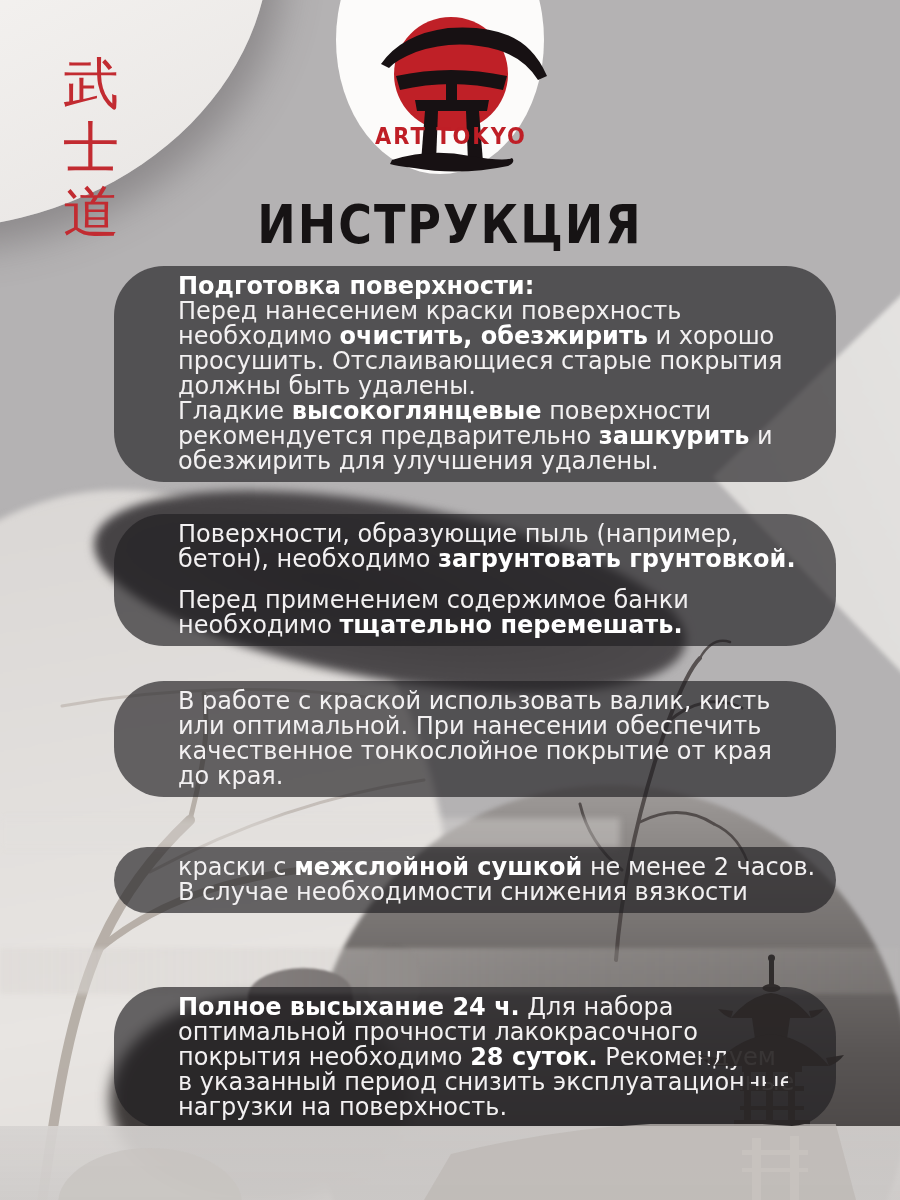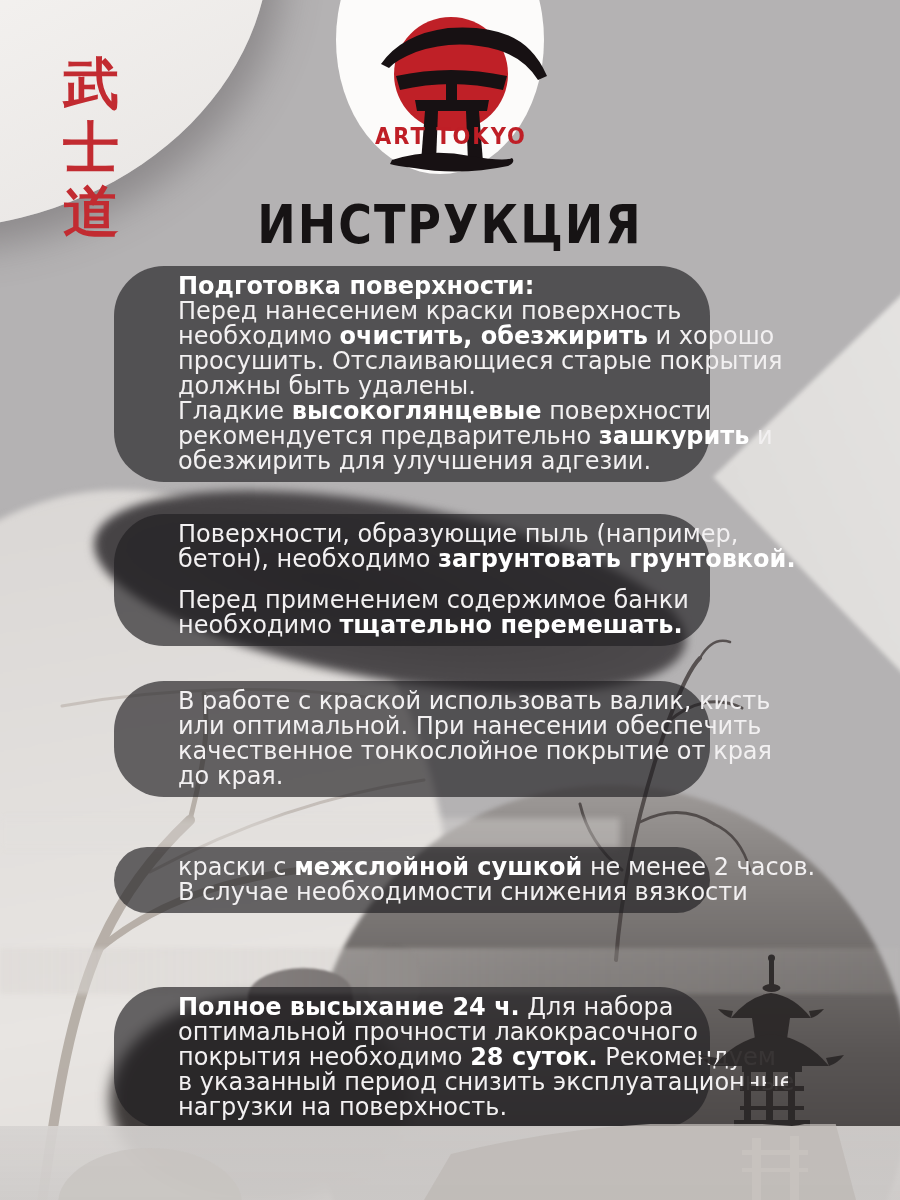--- a/index.html
+++ b/index.html
@@ -33,36 +33,36 @@
   .bg-rock2{position:absolute;left:368px;top:944px;width:52px;height:58px;
     border-radius:50% 50% 20% 20%;background:#6f6b69;filter:blur(1px);z-index:4;}
   svg.branches{position:absolute;left:0;top:0;z-index:5;}
   .fog-band{position:absolute;left:0;top:948px;width:900px;height:46px;z-index:6;
     background:linear-gradient(90deg,rgba(220,216,213,.55),rgba(206,202,199,.28) 60%,rgba(206,202,199,.15));
     filter:blur(2px);}
   .fog-band2{position:absolute;left:0;top:818px;width:620px;height:30px;z-index:6;
     background:rgba(226,223,220,.38);filter:blur(3px);}
 
   
-  .iblock{position:absolute;left:114px;width:596px;border-radius:50px;
+  .iblock{position:absolute;left:114px;width:722px;border-radius:50px;
     background:rgba(32,30,33,.66);padding:8px 28px 8px 64px;z-index:10;
     color:#f2f0f1;font-size:24px;line-height:25px;font-weight:400;}
   .iblock .tl{white-space:nowrap;}
   .iblock .sp{height:16px;}
   .iblock .b{font-weight:700;color:#ffffff;}
 
   
   svg.pagoda{position:absolute;left:0;top:0;z-index:11;}
   .mist{position:absolute;left:0;top:1126px;width:900px;height:74px;z-index:12;
     background:linear-gradient(180deg,rgba(214,211,209,.92),rgba(207,204,202,.97));}
   svg.mistart{position:absolute;left:0;top:0;z-index:13;}
 
   
   .kanji{position:absolute;left:48px;top:52px;width:86px;z-index:21;
-    text-align:center;font-size:56px;line-height:64px;font-weight:700;color:#c22b31;}
+    text-align:center;font-size:56px;line-height:64px;font-weight:400;color:#c22b31;}
   svg.logo{position:absolute;left:0;top:0;z-index:21;}
   .brand{position:absolute;left:300px;top:124px;width:302px;z-index:22;text-align:center;
     font-size:21px;font-weight:700;letter-spacing:2px;color:#bf1e26;
     transform:scaleY(1.1);}
   .maintitle{position:absolute;left:0;top:198px;width:900px;z-index:22;text-align:center;
     font-size:46px;font-weight:800;letter-spacing:2px;color:#161314;
     transform:scaleY(1.15);}
 </style>
 </head>
 <body>
@@ -100,21 +100,21 @@
   <div class="fog-band2"></div>
 
   <div class="iblock" style="top:266px">
       <div class="tl"><span class="b">Подготовка поверхности:</span></div>
       <div class="tl"><span>Перед нанесением краски поверхность</span></div>
       <div class="tl"><span>необходимо </span><span class="b">очистить, обезжирить</span><span> и хорошо</span></div>
       <div class="tl"><span>просушить. Отслаивающиеся старые покрытия</span></div>
       <div class="tl"><span>должны быть удалены.</span></div>
       <div class="tl"><span>Гладкие </span><span class="b">высокоглянцевые</span><span> поверхности</span></div>
       <div class="tl"><span>рекомендуется предварительно </span><span class="b">зашкурить</span><span> и</span></div>
-      <div class="tl"><span>обезжирить для улучшения адгезии.</span></div>
+      <div class="tl"><span>обезжирить для улучшения удалены.</span></div>
     </div>
   <div class="iblock" style="top:514px">
       <div class="tl"><span>Поверхности, образующие пыль (например,</span></div>
       <div class="tl"><span>бетон), необходимо </span><span class="b">загрунтовать грунтовкой.</span></div>
       <div class="sp"></div>
       <div class="tl"><span>Перед применением содержимое банки</span></div>
       <div class="tl"><span>необходимо </span><span class="b">тщательно перемешать.</span></div>
     </div>
   <div class="iblock" style="top:681px">
       <div class="tl"><span>В работе с краской использовать валик, кисть</span></div>

